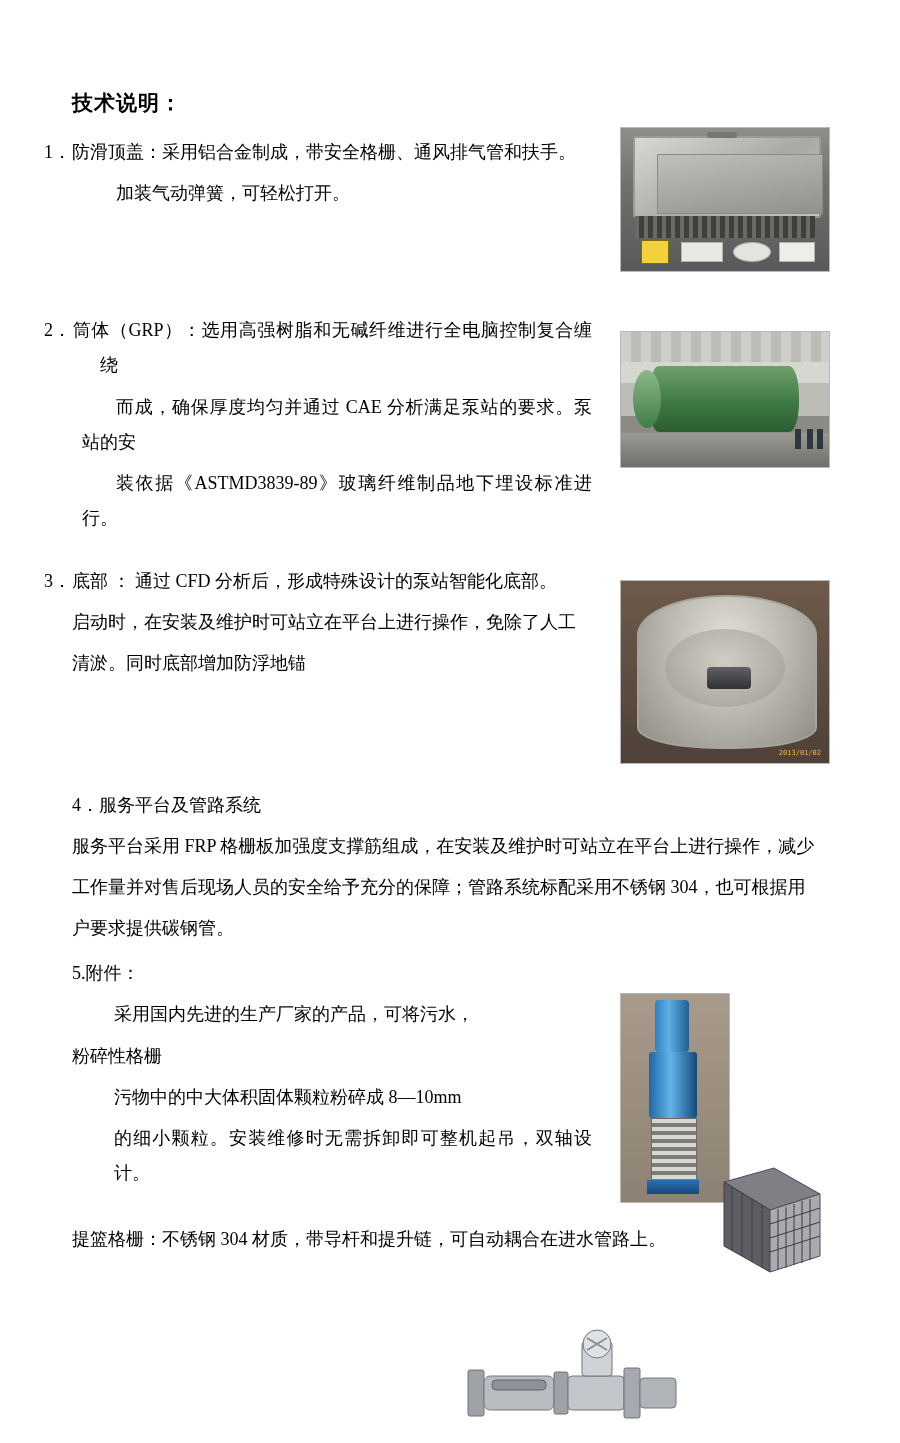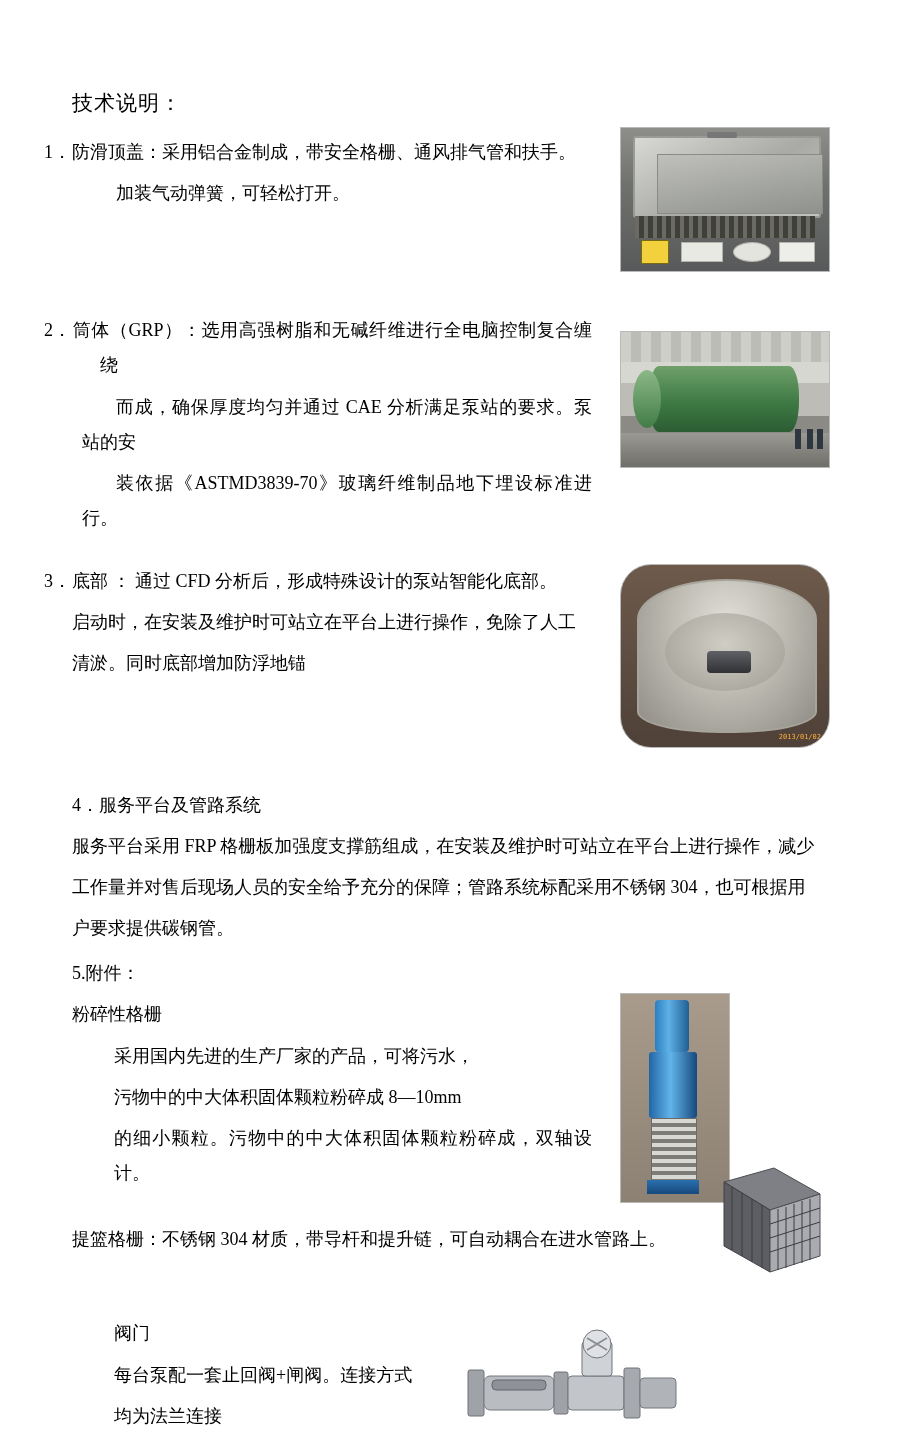--- a/index.html
+++ b/index.html
@@ -17,21 +17,21 @@
   }
   .page {
     position: relative;
     width: 900px;
     height: 1443px;
     box-sizing: border-box;
     padding: 88px 72px 40px 72px;
   }
   .doc-title {
     font-family: "Liberation Sans", "DejaVu Sans", sans-serif;
-    font-weight: normal;
+    font-weight: bold;
     font-size: 21px;
     letter-spacing: 1px;
     margin: 0 0 18px 0;
     line-height: 1.4;
   }
   .para {
     font-size: 18px;
     line-height: 1.95;
     margin: 0 0 6px 0;
     text-align: justify;
@@ -236,28 +236,28 @@
       <div class="floor"></div>
       <div class="man" style="left:186px;"></div>
       <div class="man" style="left:196px;"></div>
       <div class="man" style="left:174px;"></div>
     </div>
     <div class="txt-narrow">
       <p class="para hang">
         <span class="num">2．</span><span>筒体（GRP）：选用高强树脂和无碱纤维进行全电脑控制复合缠绕</span>
       </p>
       <p class="para indent1">而成，确保厚度均匀并通过 CAE 分析满足泵站的要求。泵站的安</p>
-      <p class="para indent1">装依据《ASTMD3839-70》玻璃纤维制品地下埋设标准进行。</p>
+      <p class="para indent1">装依据《ASTMD3839-89》玻璃纤维制品地下埋设标准进行。</p>
     </div>
   </div>
 
   <div class="sec-gap"></div>
 
   <div class="block" style="min-height:196px;">
-    <div class="photo" id="photo-bottom" style="top:0px;border-radius:31px;">
+    <div class="photo" id="photo-bottom" style="top:16px;">
       <div class="drum"></div>
       <div class="hole"></div>
       <div class="foot"></div>
       <div class="stamp">2013/01/02</div>
     </div>
     <div class="txt-narrow">
       <p class="para hang">
         <span class="num">3．</span><span>底部 ： 通过 CFD 分析后，形成特殊设计的泵站智能化底部。</span>
       </p>
       <p class="para">启动时，在安装及维护时可站立在平台上进行操作，免除了人工</p>
@@ -284,24 +284,24 @@
     </p>
 
     <div class="block" style="min-height:215px;">
       <div class="photo" id="photo-grinder" style="top:-4px;">
         <div class="motor"></div>
         <div class="body"></div>
         <div class="cutter"></div>
         <div class="base"></div>
       </div>
       <div class="txt-narrow">
+        <p class="para indent2">采用国内先进的生产厂家的产品，可将污水，</p>
         <p class="para">粉碎性格栅</p>
-        <p class="para indent2">采用国内先进的生产厂家的产品，可将污水，</p>
         <p class="para indent2">污物中的中大体积固体颗粒粉碎成 8—10mm</p>
-        <p class="para indent2">的细小颗粒。污物中的中大体积固体颗粒粉碎成，双轴设计。</p>
+        <p class="para indent2">的细小颗粒。安装维修时无需拆卸即可整机起吊，双轴设计。</p>
       </div>
     </div>
 
     <div class="block" style="min-height:66px;">
       <div id="photo-basket" class="photo" style="top:-58px;">
         <svg width="112" height="118" viewBox="0 0 112 118">
           <polygon points="8,18 58,4 104,30 54,46" fill="#7e8085" stroke="#4c4e52" stroke-width="1"></polygon>
           <polygon points="8,18 54,46 54,108 8,82" fill="#5c5e63" stroke="#3e4044" stroke-width="1"></polygon>
           <polygon points="54,46 104,30 104,92 54,108" fill="#a9abb0" stroke="#4c4e52" stroke-width="1"></polygon>
           <g stroke="#3a3c40" stroke-width="1" fill="none">
@@ -335,22 +335,17 @@
           <rect x="34" y="52" width="54" height="10" rx="4" fill="#8e9298" stroke="#63666b"></rect>
           <rect x="96" y="44" width="14" height="42" rx="2" fill="#9fa3a8" stroke="#6f7378"></rect>
           <rect x="110" y="48" width="56" height="34" rx="4" fill="#c2c5ca" stroke="#75797e"></rect>
           <rect x="166" y="40" width="16" height="50" rx="2" fill="#a6a9ae" stroke="#6f7378"></rect>
           <rect x="182" y="50" width="36" height="30" rx="4" fill="#b0b3b8" stroke="#75797e"></rect>
           <rect x="124" y="14" width="30" height="34" rx="3" fill="#cfd2d6" stroke="#72767b"></rect>
           <circle cx="139" cy="16" r="14" fill="#dfe1e4" stroke="#72767b"></circle>
           <path d="M129 10 L149 22 M149 10 L129 22" stroke="#8b8f94" stroke-width="2" fill="none"></path>
         </svg>
       </div>
-      <div class="txt-narrow" style="width:330px; padding-left:42px;">
-        <p class="para">阀门</p>
-        <p class="para">每台泵配一套止回阀+闸阀。连接方式</p>
-        <p class="para">均为法兰连接</p>
-      </div>
     </div>
 
   </div>
 
 </div>
 
 </body></html>

